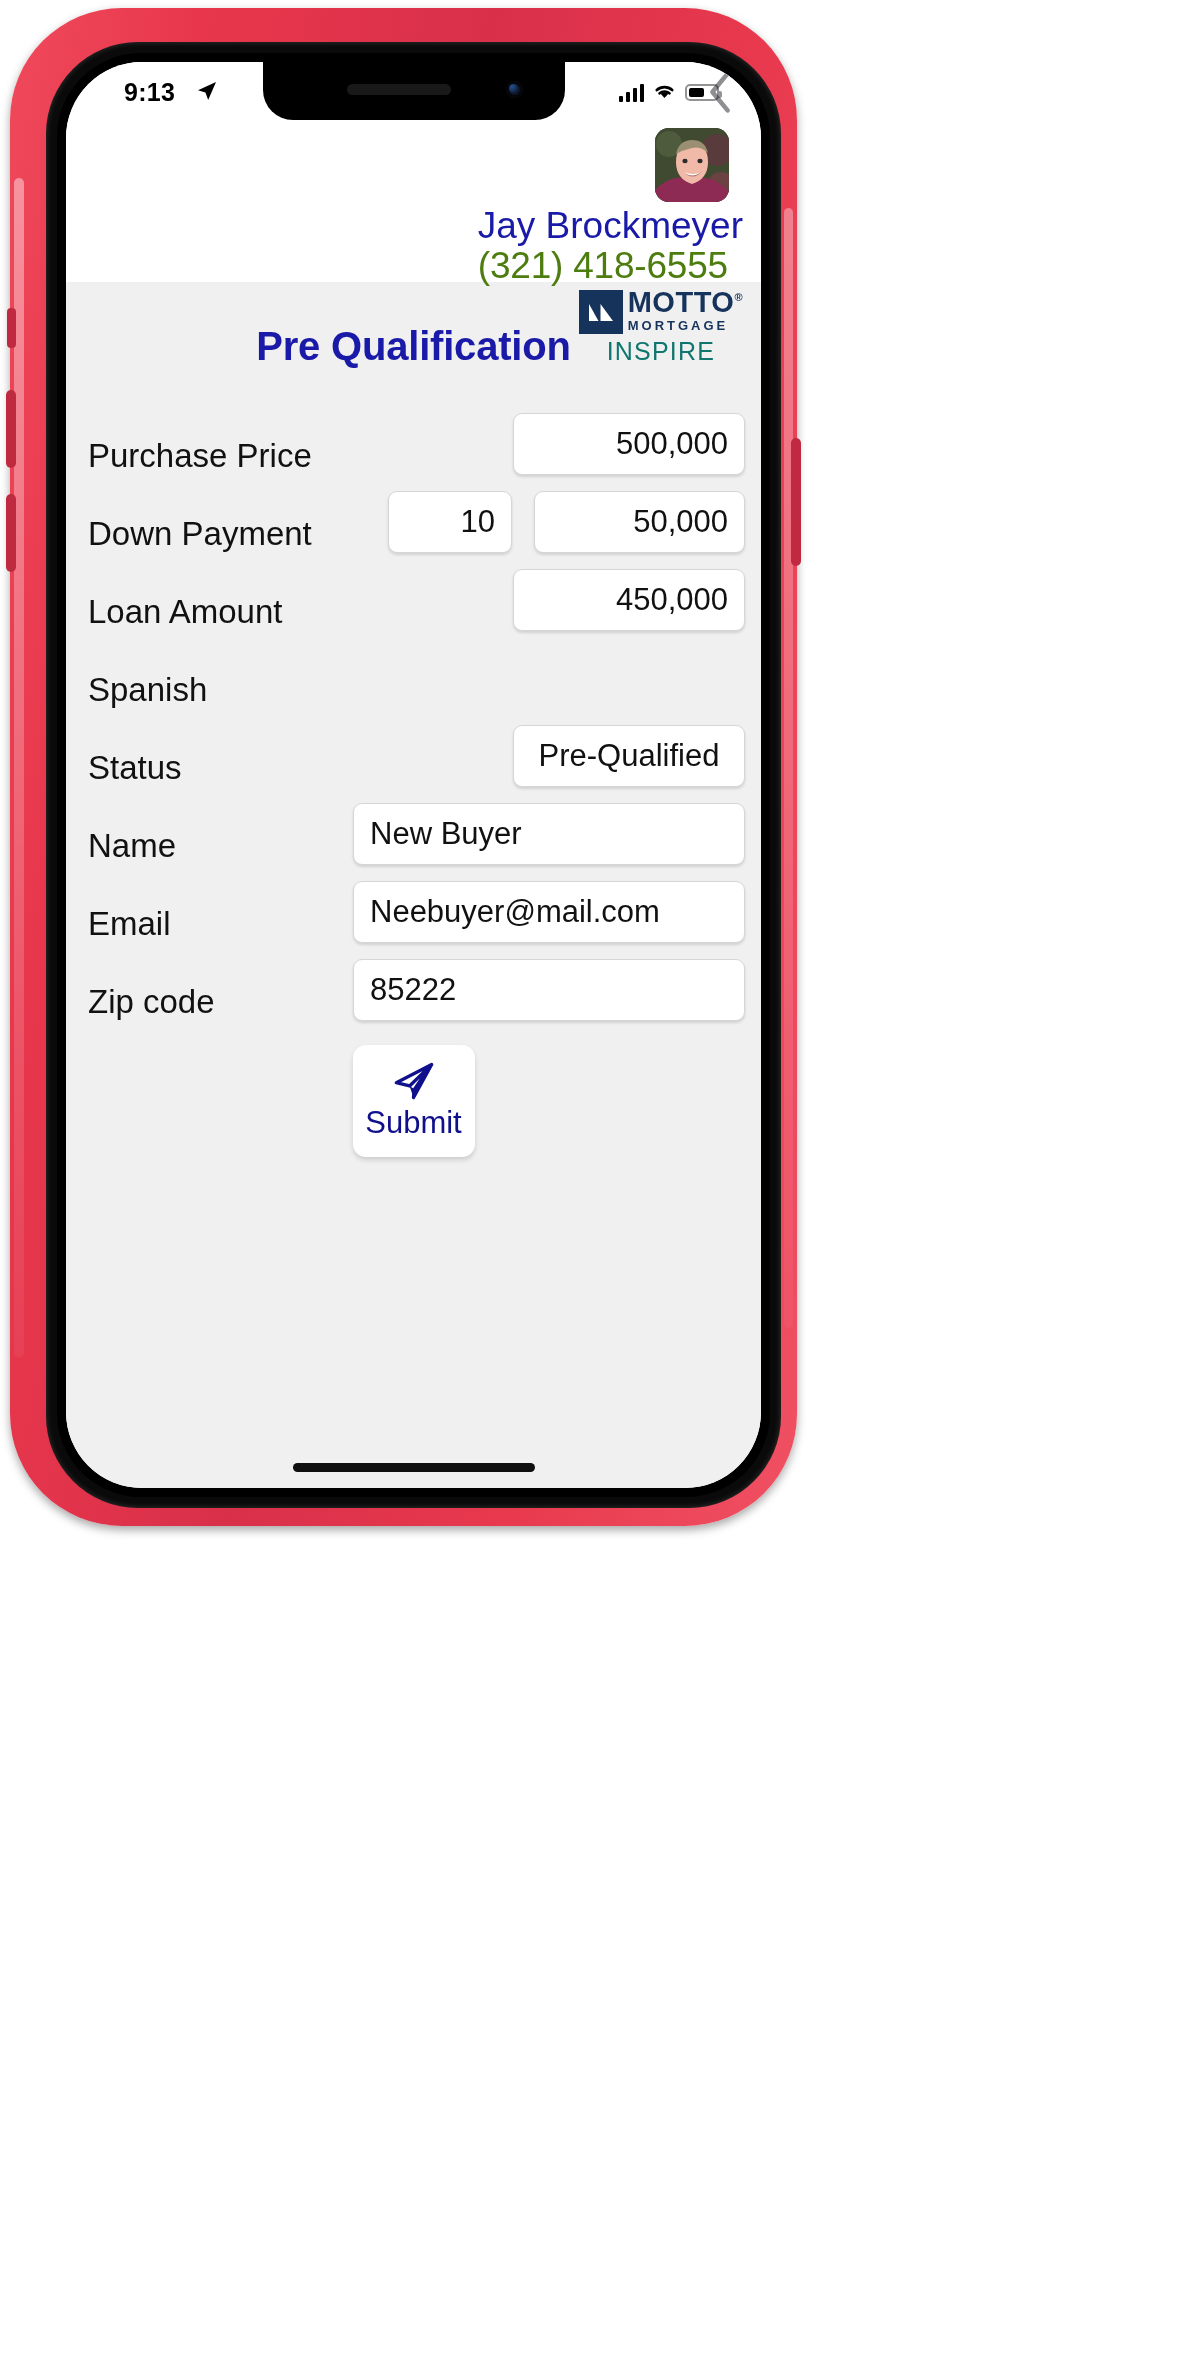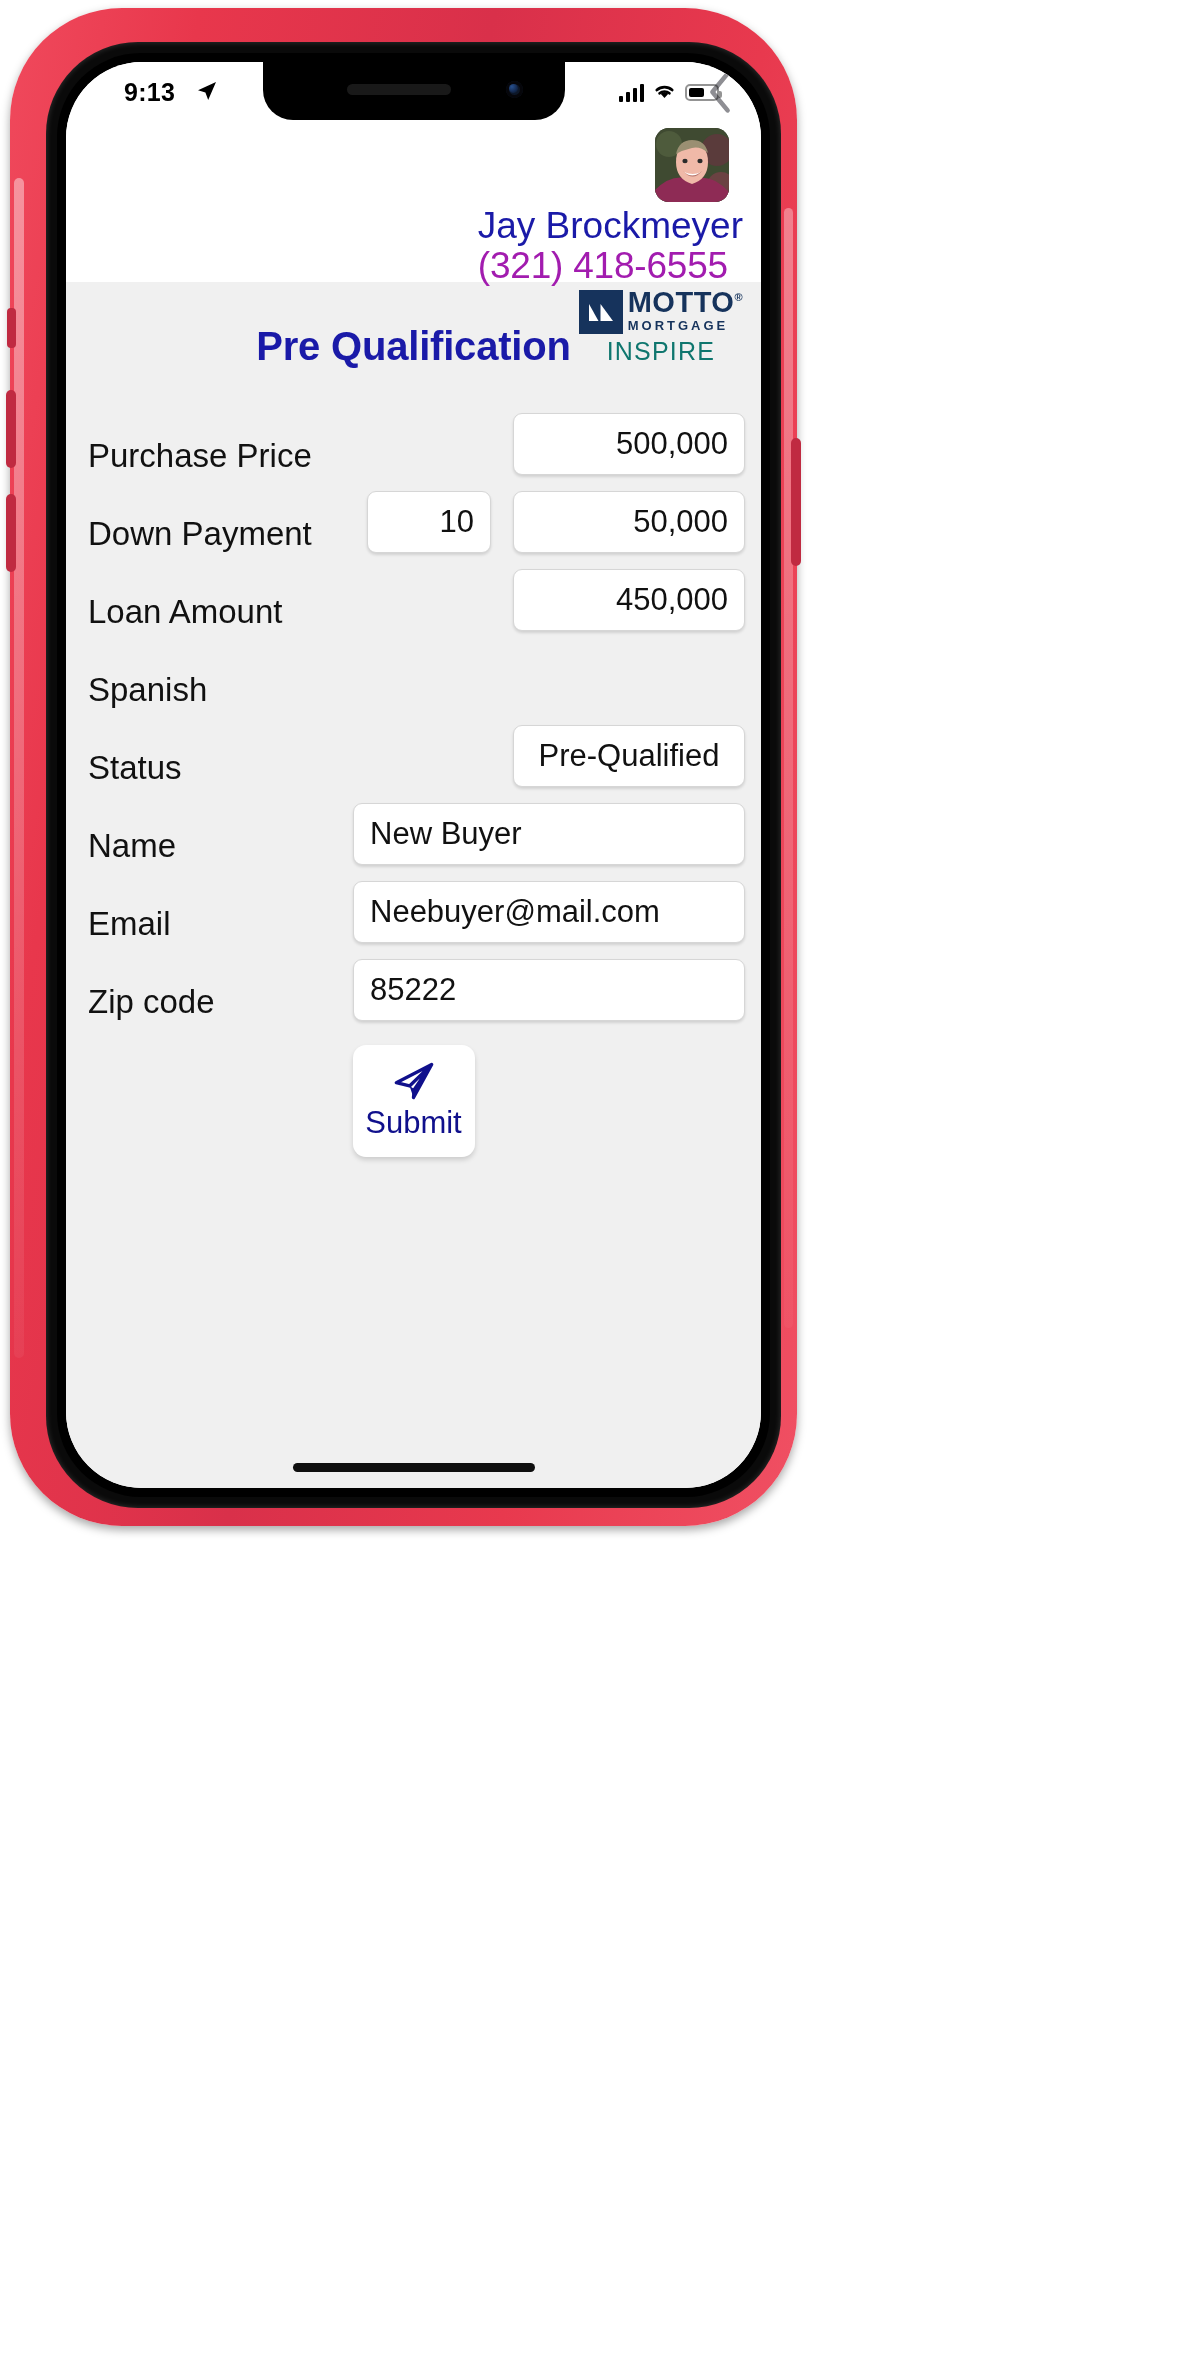--- a/index.html
+++ b/index.html
@@ -163,21 +163,21 @@
     position: relative;
   }
   .avatar svg { display:block; width:100%; height:100%; }
 
   .contact { flex: 1 1 auto; min-width: 0; margin-bottom: 2px; }
   .contact-name {
     font-size: 37px; color: #1a1aa8; font-weight: 400;
     line-height: 1.06; white-space: nowrap;
   }
   .contact-phone {
-    font-size: 37px; color: #a21caf; font-weight: 400;
+    font-size: 37px; color: #4d7c0f; font-weight: 400;
     line-height: 1.12; white-space: nowrap; letter-spacing: -0.2px;
   }
 
   .brand { flex: 0 0 auto; margin-bottom: 6px; text-align: center; }
   .brand-top { display: flex; align-items: center; gap: 5px; }
   .brand-mark { width: 44px; height: 44px; flex: 0 0 auto; }
   .brand-words { text-align: left; }
   .brand-motto {
     font-size: 29px; font-weight: 700; color: #16335c;
     letter-spacing: .5px; line-height: .95; position: relative;
@@ -225,21 +225,21 @@
     font-size: 31px; color: #111;
     box-shadow: 0 2px 3px rgba(0,0,0,.13);
     flex: 0 0 auto;
   }
   .field.num { justify-content: flex-end; }
   .field.ctr { justify-content: center; }
   .field.left { justify-content: flex-start; }
 
   .w-money  { width: 232px; }
   .w-pct    { width: 124px; }
-  .w-money2 { width: 232px; padding-left: 11px; }
+  .w-money2 { width: 211px; padding-left: 11px; }
   .w-select { width: 232px; }
   .w-wide   { width: 392px; }
 
   
   .seg {
     display: flex; flex: 0 0 auto;
     border-radius: 9px; overflow: hidden;
     background: #e2e2e2;
     box-shadow: 0 2px 3px rgba(0,0,0,.10);
     height: 52px; width: 232px;

